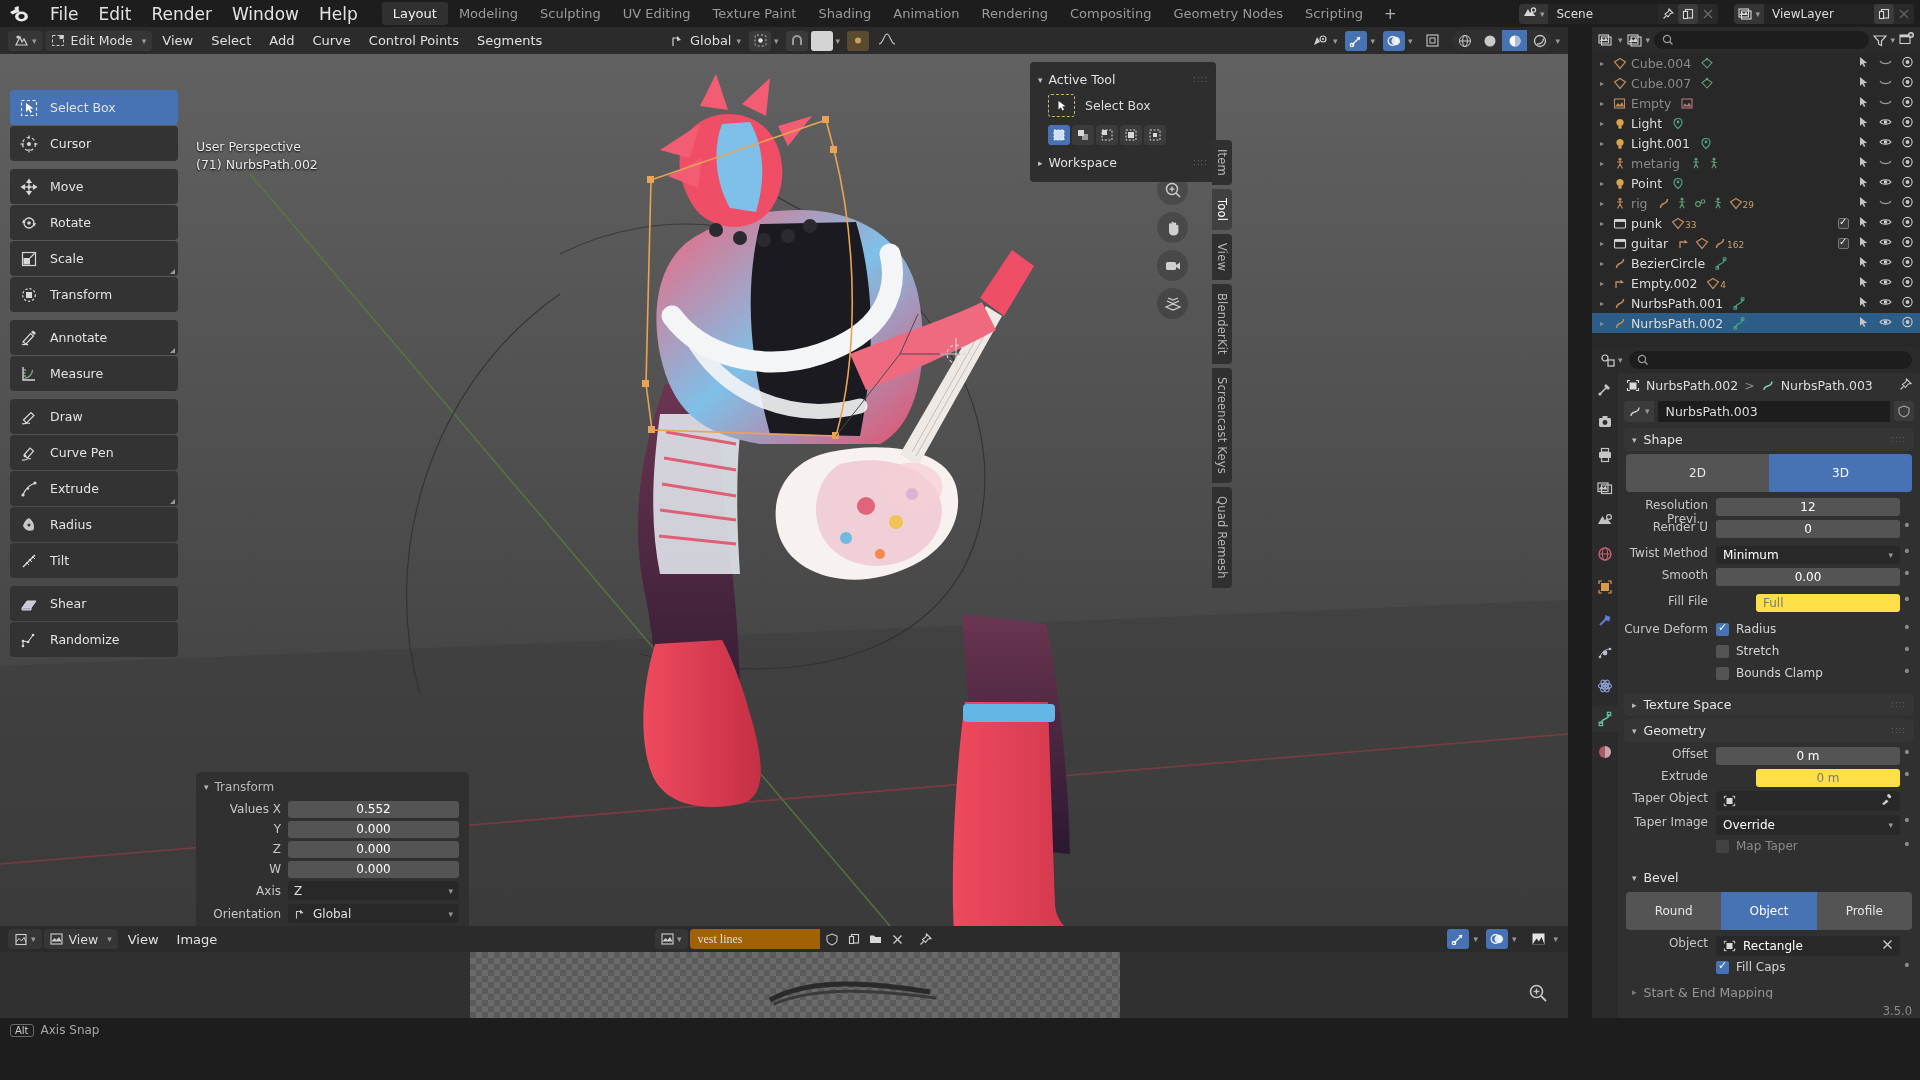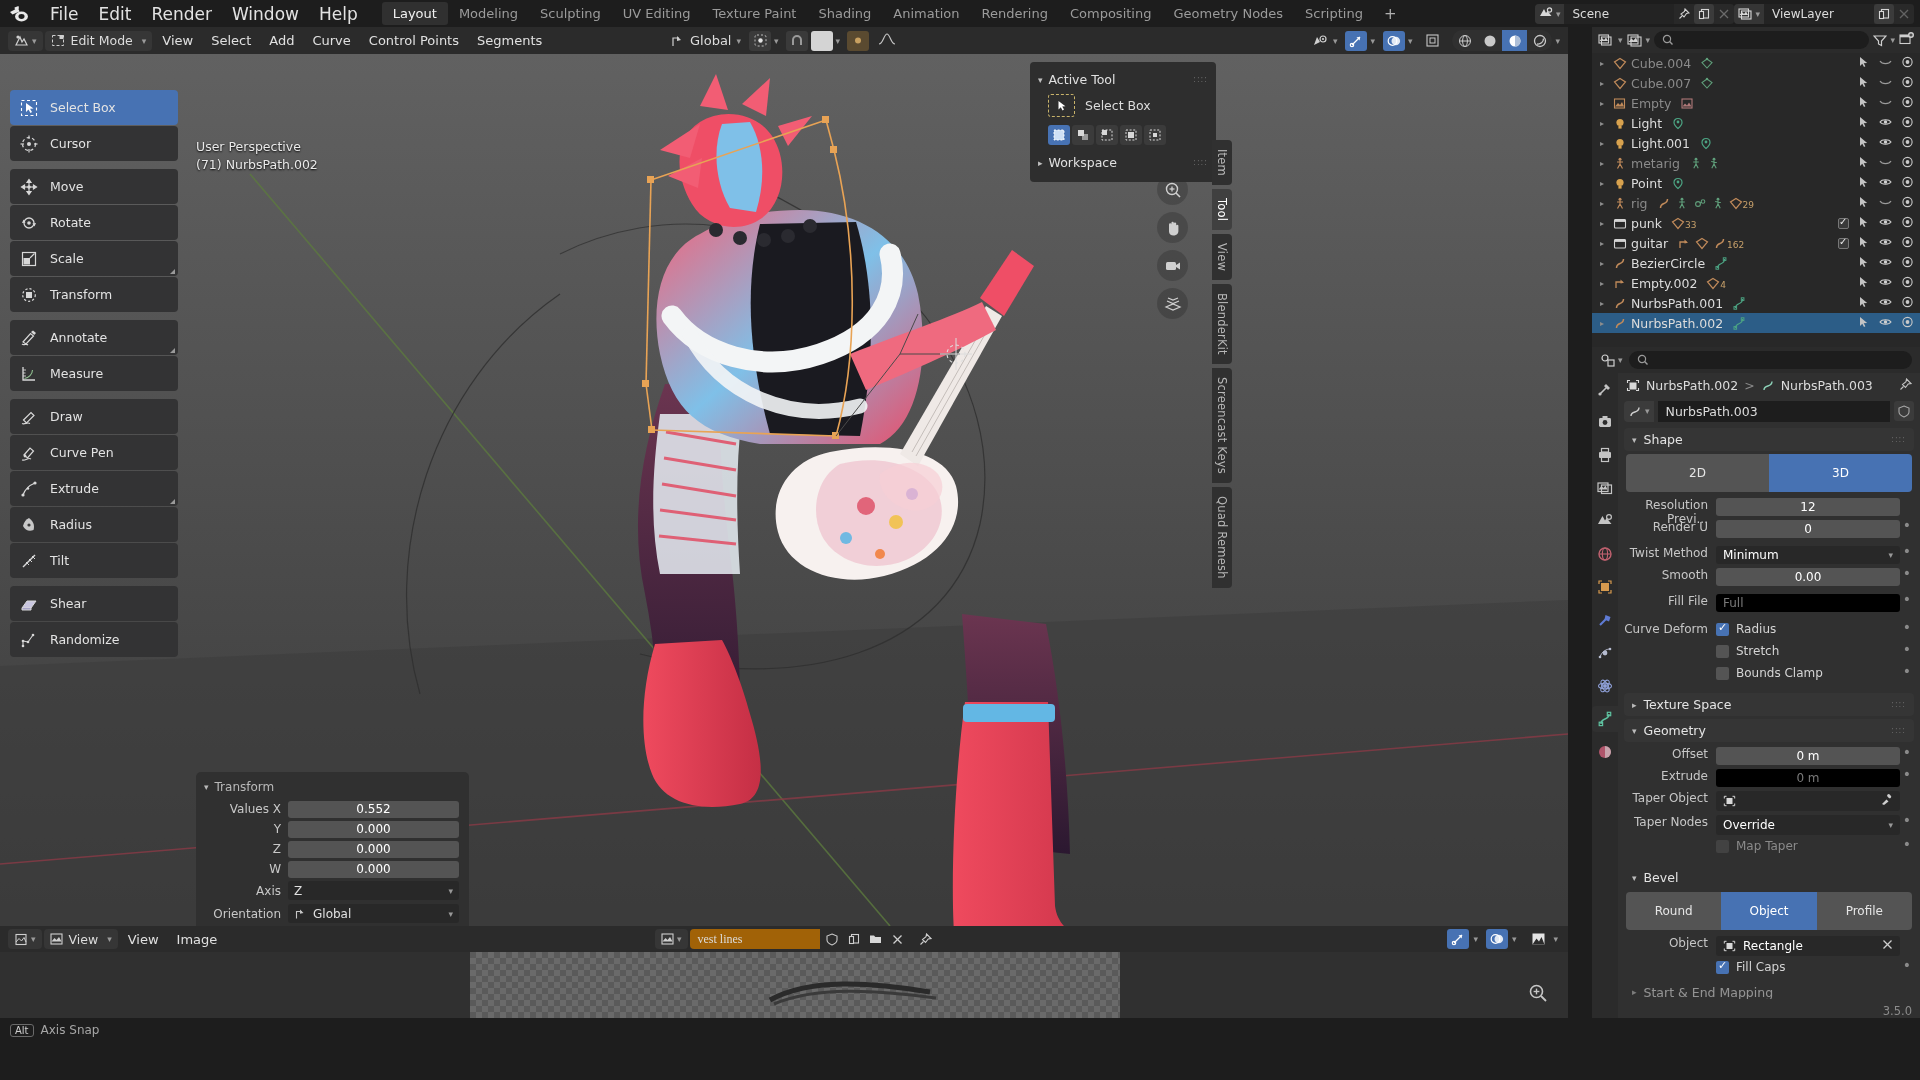--- a/index.html
+++ b/index.html
@@ -14,21 +14,21 @@
 
   
   #topbar { position:absolute; left:0; top:0; width:1920px; height:27px; background:#1d1d1d;
             display:flex; align-items:center; padding-left:8px; }
   #blender-logo { width:22px; height:20px; margin-right:10px; position:relative; }
   #blender-logo svg { display:block; }
   .menu-item { padding:3px 10px; font-size:17px; color:#e2e2e2; cursor:default; white-space:nowrap;}
   .wstab { padding:4px 11px; font-size:13px; color:#9b9b9b; white-space:nowrap; border-radius:3px;}
   .wstab.active { background:#303030; color:#f0f0f0; }
   #ws-plus { color:#b0b0b0; padding:2px 10px; font-size:15px;}
-  #topbar-right { margin-left:auto; display:flex; align-items:center; padding-right:6px; gap:0;}
+  #topbar-right { margin-left:auto; display:flex; align-items:center; padding-right:6px; gap:16px;}
   .scene-field { display:flex; align-items:center; background:#282828; border-radius:4px; height:20px; }
   .scene-icon-btn { display:flex; align-items:center; background:#353535; border-radius:4px 0 0 4px; padding:0 4px; height:20px;}
   .scene-name { background:#232323; color:#dcdcdc; font-size:12px; padding:0 8px; height:20px;
                 display:flex; align-items:center; min-width:110px;}
   .mini-btn { width:20px;height:20px;background:#3b3b3b;border-radius:3px;display:flex;align-items:center;justify-content:center;}
   .mini-btn.disabled{ background:#2b2b2b; opacity:.45;}
 
   
   #vp-header { position:absolute; left:0; top:27px; width:1568px; height:27px; background:#2b2b2b;
                display:flex; align-items:center; padding-left:8px; gap:2px; }
@@ -145,21 +145,21 @@
   #pr-name-row .nf { flex:1; background:#1d1d1d; height:21px; border-radius:0; display:flex; align-items:center; padding:0 8px; font-size:12.5px;}
   .panel-hd { display:flex; align-items:center; height:23px; padding:0 8px; font-size:12.5px; color:#e4e4e4;
               background:#353535; border-radius:4px; margin:3px 6px 2px;}
   .panel-hd .tri { font-size:9px; margin-right:7px; color:#bbb;}
   .panel-hd.flat { background:transparent; }
   .prow { display:flex; align-items:flex-start; height:19px; margin:0 6px 3px; font-size:12px;}
   .plab { width:92px; text-align:right; padding-right:8px; color:#c6c6c6; font-size:12px;}
   .pfield { flex:1; height:18px; background:#545454; border-radius:3px; display:flex; align-items:center;
             justify-content:center; color:#fff; font-size:12px;}
   .pfield.dark { background:#282828; justify-content:flex-start; padding:0 7px;}
-  .pfield.disabled { background:#000000; color:#7a7a7a;}
+  .pfield.disabled { background:#fde047; color:#7a7a7a;margin-left:40px;}
   .pdot { width:14px; text-align:center; color:#8a8a8a; font-size:14px; line-height:10px;}
   .pseg { display:flex; margin:3px 8px 6px; border-radius:4px; overflow:hidden; }
   .pseg div { flex:1; text-align:center; padding:12px 0; font-size:12px; background:#545454; color:#e6e6e6;}
   .pseg div.sel { background:#4772b3; color:#fff;}
   .pchk { display:flex; align-items:center; gap:7px; font-size:12px; color:#d4d4d4;}
   .pchk .cbox { width:13px;height:13px;}
   #pr-version { position:absolute; right:8px; bottom:0px; font-size:11.5px; color:#8b8b8b;}
 
   
   #statusbar { position:absolute; left:0; top:1018px; width:1920px; height:24px; background:#1d1d1d;
@@ -1608,21 +1608,21 @@
         <span style="margin-left:auto">
           <svg width="13" height="13" viewBox="0 0 13 13">
               <path d="M2 11 L6.5 6.5 L8.5 8.5 L4 12 Z" fill="#cfcfcf"></path>
               <rect x="7" y="1.5" width="4.5" height="3" rx="1.5" transform="rotate(45 9 3)" fill="#cfcfcf"></rect>
             </svg>
         </span>
       </span>
       <span class="pdot"></span>
     </div>
     <div class="prow" style="height:21px">
-      <span class="plab">Taper Nodes</span>
+      <span class="plab">Taper Image</span>
       <span class="pfield dark" style="height:20px">
         <span>Override</span>
         <span style="margin-left:auto;font-size:9px;color:#999;">▾</span>
       </span>
       <span class="pdot">•</span>
     </div>
     <div class="prow">
       <span class="plab"></span>
       <span class="pchk" style="flex:1">
         <span class="cbox" style="opacity:.5"></span>

